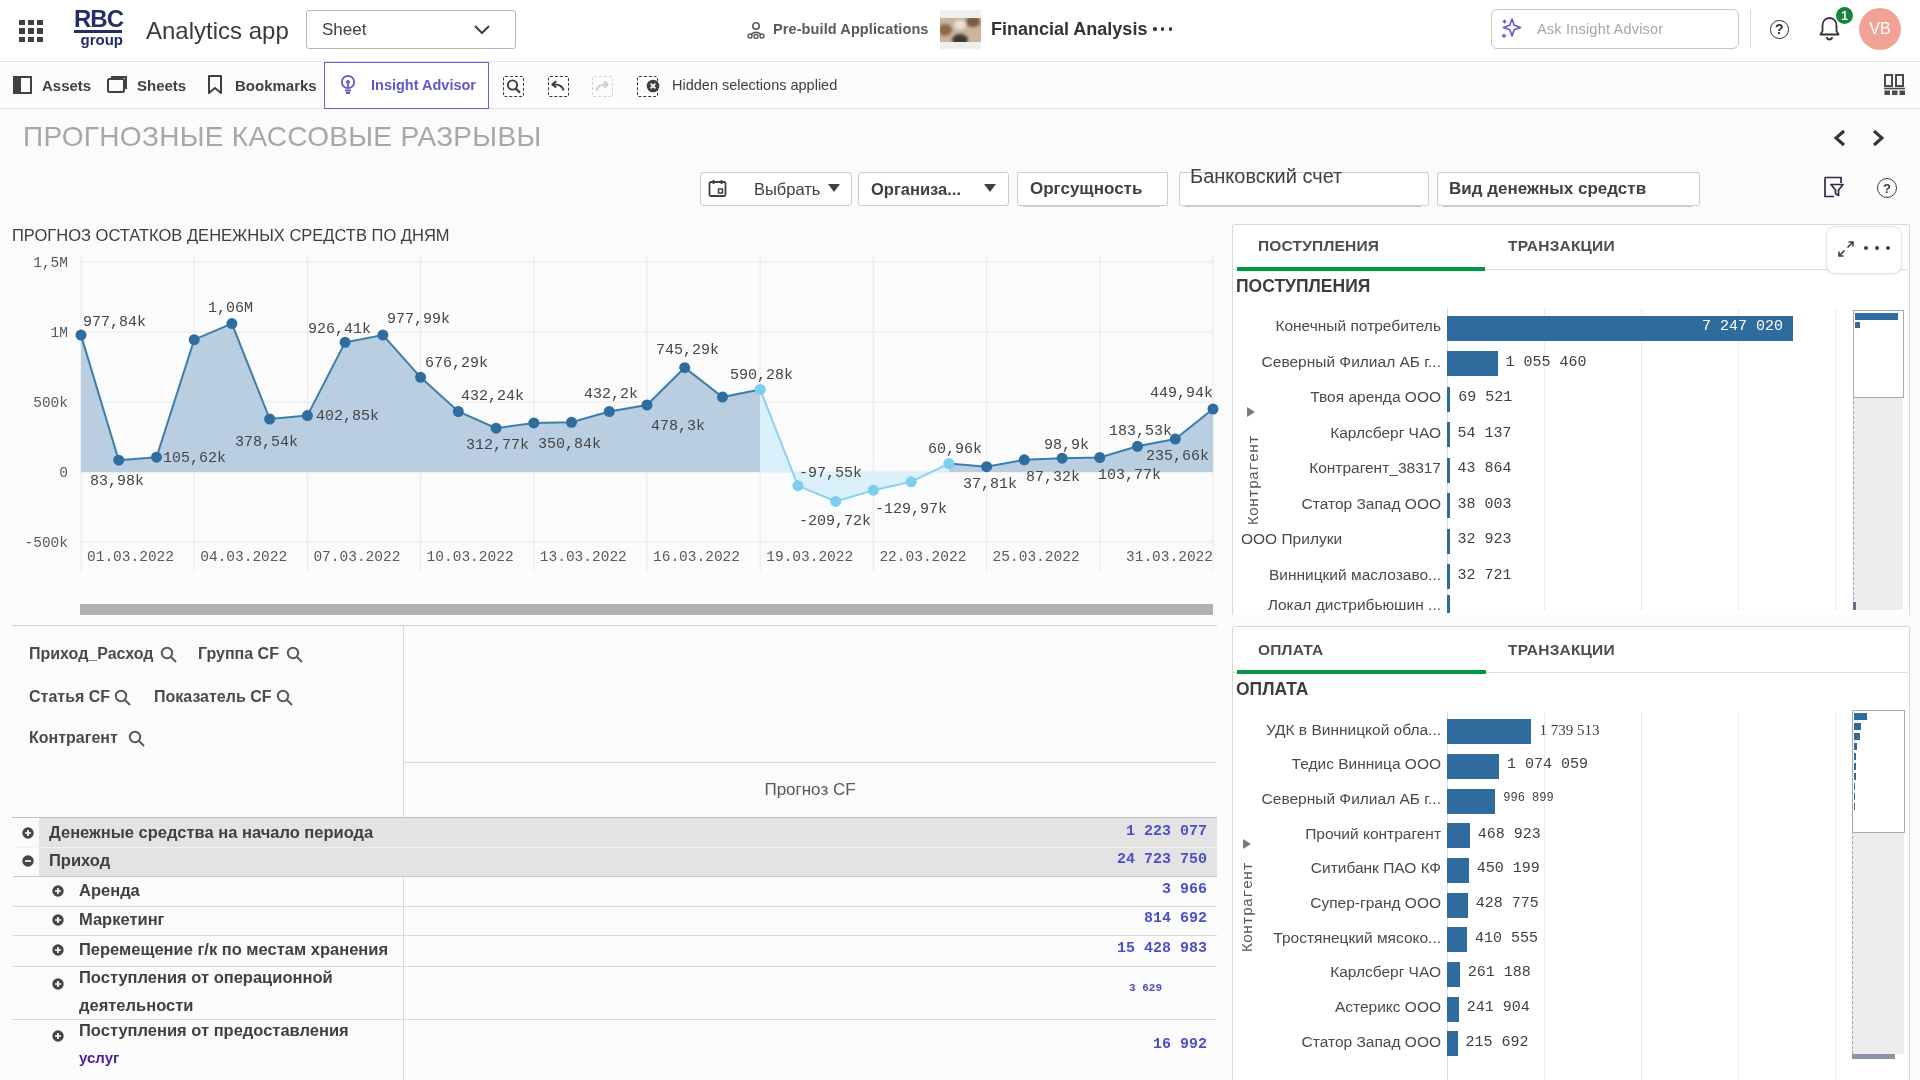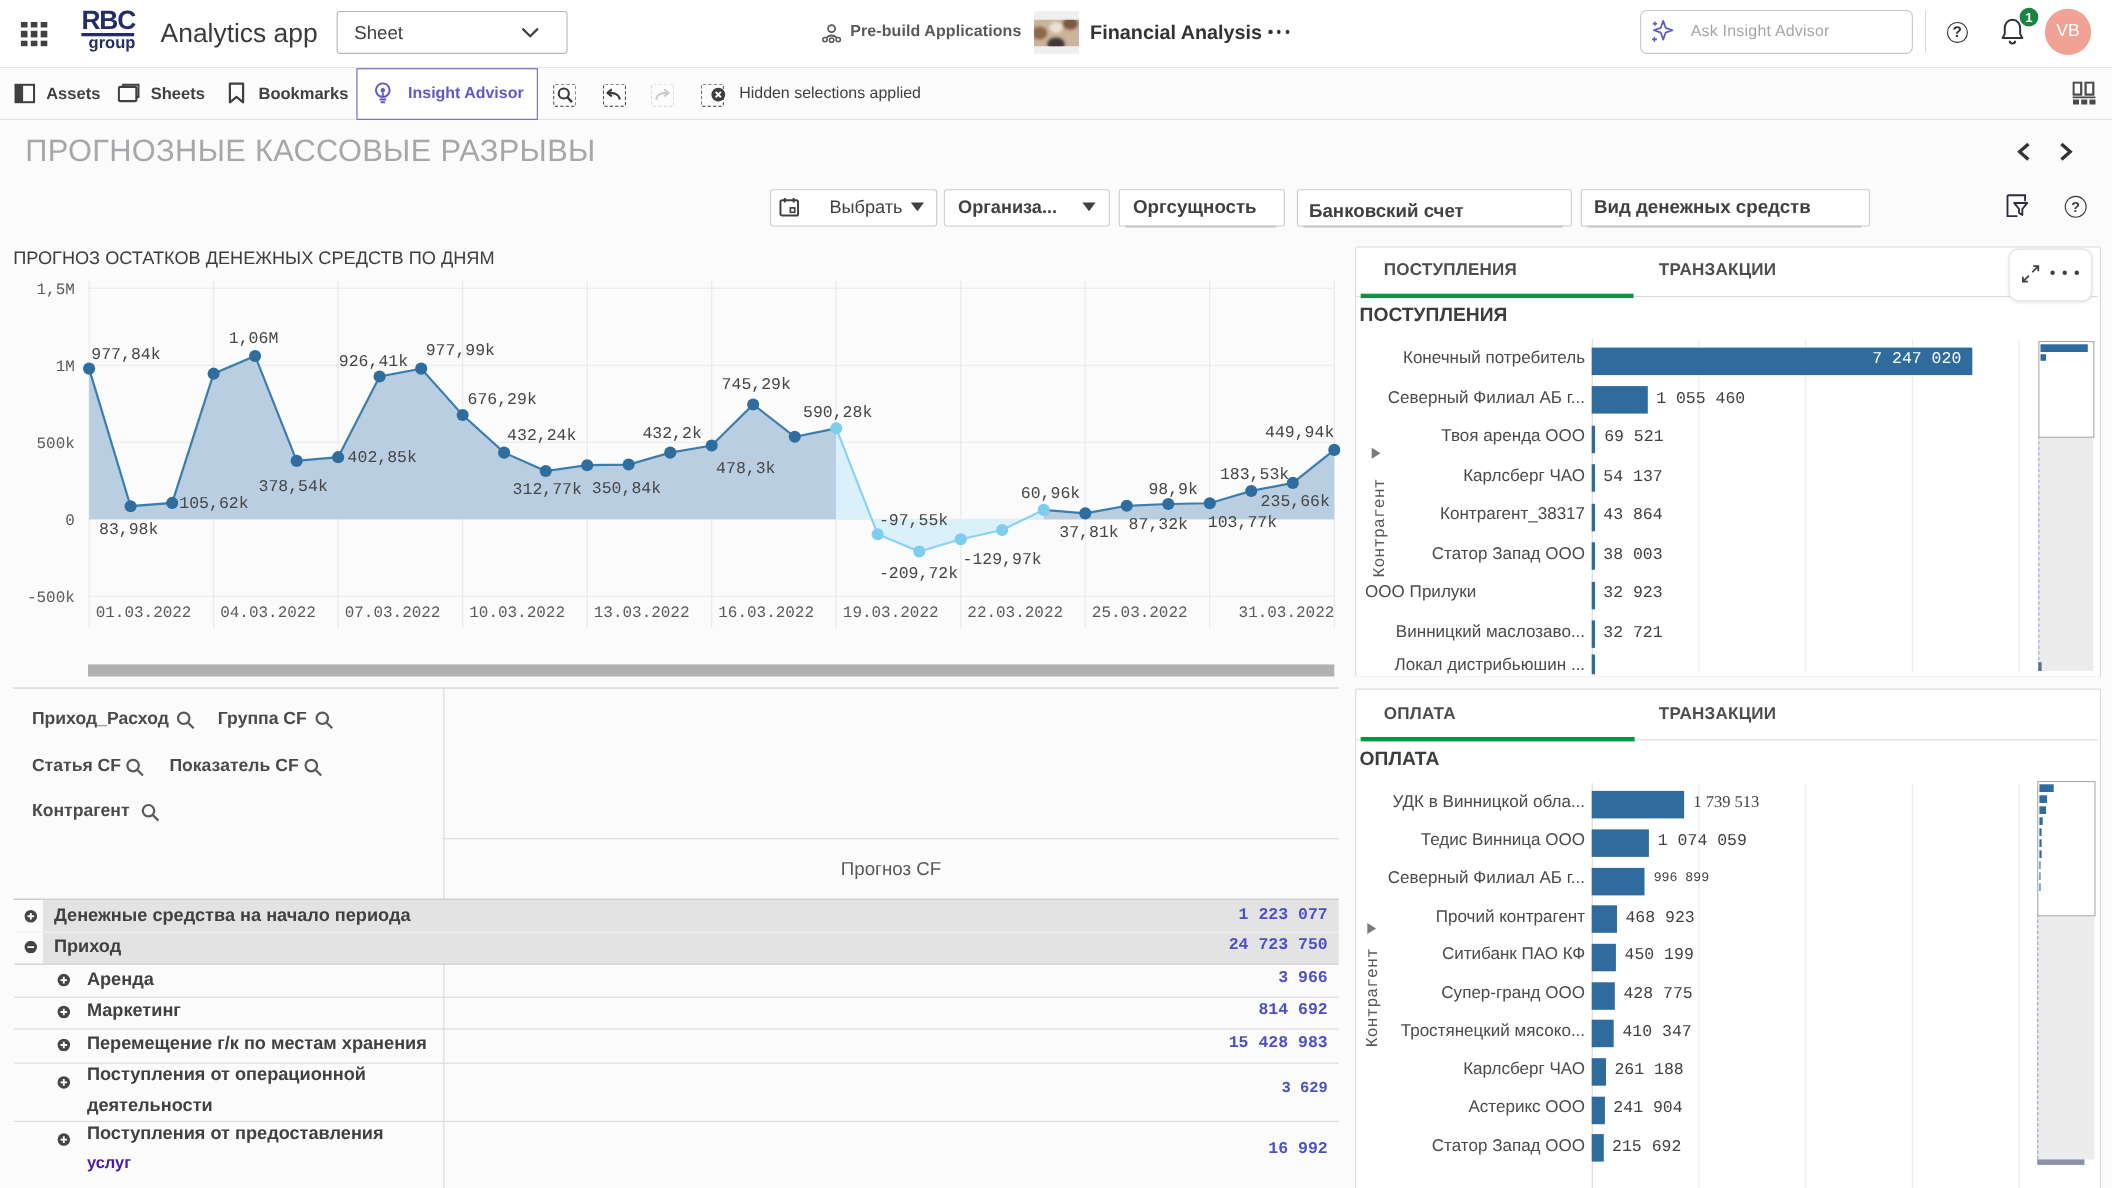--- a/index.html
+++ b/index.html
@@ -134,21 +134,21 @@
 <div class="abs" style="left:754px;top:180px;font-size:16.5px;color:#404040">Выбрать</div>
 <div class="abs" style="left:828px;top:184px;width:0;height:0;border-left:6.5px solid transparent;border-right:6.5px solid transparent;border-top:8px solid #404040"></div>
 <div class="abs" style="left:858px;top:172px;width:149px;height:32px;background:#fff;border:1px solid #ccc;border-radius:3px"></div>
 <div class="abs" style="left:871px;top:180px;font-size:16.5px;font-weight:bold;color:#404040">Организа...</div>
 <div class="abs" style="left:984px;top:184px;width:0;height:0;border-left:6.5px solid transparent;border-right:6.5px solid transparent;border-top:8px solid #404040"></div>
 <div class="abs" style="left:1017px;top:172px;width:149px;height:32px;background:#fff;border:1px solid #ccc;border-radius:2px"></div>
 <div class="abs" style="left:1023px;top:205px;width:137px;height:2px;background:#ccc"></div>
 <div class="abs" style="left:1030px;top:179px;font-size:17px;font-weight:bold;color:#404040">Оргсущность</div>
 <div class="abs" style="left:1179px;top:172px;width:248px;height:32px;background:#fff;border:1px solid #ccc;border-radius:2px"></div>
 <div class="abs" style="left:1185px;top:205px;width:236px;height:2px;background:#ccc"></div>
-<div class="abs" style="left:1190px;top:182px;font-size:17px;font-weight:bold;color:#404040">Банковский счет</div>
+<div class="abs" style="left:1190px;top:165px;font-size:20px;font-weight:normal;color:#404040">Банковский счет</div>
 <div class="abs" style="left:1437px;top:172px;width:261px;height:32px;background:#fff;border:1px solid #ccc;border-radius:2px"></div>
 <div class="abs" style="left:1443px;top:205px;width:249px;height:2px;background:#ccc"></div>
 <div class="abs" style="left:1449px;top:179px;font-size:17px;font-weight:bold;color:#404040">Вид денежных средств</div>
 <svg class="abs" style="left:1822px;top:175px" width="24" height="24">
 <path d="M3 2.5 L19 2.5 L19 8 M3 2.5 L3 21.5 L12 21.5" fill="none" stroke="#2b2b46" stroke-width="1.7"></path>
 <path d="M9 9.5 L21 9.5 L16.5 15 L16.5 20.5 L13.5 18.5 L13.5 15 Z" fill="none" stroke="#2b2b46" stroke-width="1.7" stroke-linejoin="round"></path>
 </svg>
 <div class="abs" style="left:1877px;top:178px;width:18px;height:18px;border:1.8px solid #3b3b3b;border-radius:50%;display:flex;align-items:center;justify-content:center;font-size:13px;font-weight:bold;color:#3b3b3b">?</div>
 <div class="abs" style="left:12px;top:226px;font-size:16.5px;font-weight:normal;color:#3d3d3d">ПРОГНОЗ ОСТАТКОВ ДЕНЕЖНЫХ СРЕДСТВ ПО ДНЯМ</div>
 <svg width="1230" height="400" style="position:absolute;left:0;top:222px">
@@ -321,21 +321,21 @@
 <div class="abs" style="left:79px;top:940px;font-size:16.5px;font-weight:bold;color:#404040">Перемещение г/к по местам хранения</div>
 <div class="abs" style="left:79px;top:968px;font-size:16.5px;font-weight:bold;color:#404040">Поступления от операционной</div>
 <div class="abs" style="left:79px;top:996px;font-size:16.5px;font-weight:bold;color:#404040">деятельности</div>
 <div class="abs" style="left:79px;top:1021px;font-size:16.5px;font-weight:bold;color:#404040">Поступления от предоставления</div>
 <div class="abs" style="left:79px;top:1049px;font-size:15px;font-weight:bold;color:#4c1d95">услуг</div>
 <div class="abs" style="left:907px;top:823px;width:300px;text-align:right;font-size:15px;font-weight:bold;color:#4c50c4;font-family:'Liberation Mono',monospace">1 223 077</div>
 <div class="abs" style="left:907px;top:851px;width:300px;text-align:right;font-size:15px;font-weight:bold;color:#4c50c4;font-family:'Liberation Mono',monospace">24 723 750</div>
 <div class="abs" style="left:907px;top:881px;width:300px;text-align:right;font-size:15px;font-weight:bold;color:#4c50c4;font-family:'Liberation Mono',monospace">3 966</div>
 <div class="abs" style="left:907px;top:910px;width:300px;text-align:right;font-size:15px;font-weight:bold;color:#4c50c4;font-family:'Liberation Mono',monospace">814 692</div>
 <div class="abs" style="left:907px;top:940px;width:300px;text-align:right;font-size:15px;font-weight:bold;color:#4c50c4;font-family:'Liberation Mono',monospace">15 428 983</div>
-<div class="abs" style="left:907px;top:982px;width:300px;text-align:right;font-size:14px;font-weight:bold;color:#4c50c4;font-family:'Liberation Mono',monospace">3 629</div>
+<div class="abs" style="left:862px;top:982px;width:300px;text-align:right;font-size:11px;font-weight:bold;color:#4c50c4;font-family:'Liberation Mono',monospace">3 629</div>
 <div class="abs" style="left:907px;top:1036px;width:300px;text-align:right;font-size:15px;font-weight:bold;color:#4c50c4;font-family:'Liberation Mono',monospace">16 992</div>
 <div class="abs" style="left:1232px;top:224px;width:676px;height:390px;background:#fff;border:1px solid #d9d9d9;border-radius:2px"></div>
 <div class="abs" style="left:1258px;top:237px;font-size:15.5px;font-weight:bold;color:#4d4d4d;letter-spacing:0.2px">ПОСТУПЛЕНИЯ</div>
 <div class="abs" style="left:1508px;top:237px;font-size:15.5px;font-weight:bold;color:#4d4d4d;letter-spacing:0.2px">ТРАНЗАКЦИИ</div>
 <div class="abs" style="left:1233px;top:269px;width:674px;height:1px;background:#dcdcdc"></div>
 <div class="abs" style="left:1237px;top:267px;width:248px;height:3.5px;background:#009845"></div>
 <div class="abs" style="left:1826px;top:226px;width:74px;height:46px;background:#fff;border:1px solid #e4e4e4;border-radius:9px;box-shadow:0 1px 3px rgba(0,0,0,0.08)"></div>
 <svg class="abs" style="left:1837px;top:240px" width="18" height="18">
 <path d="M10.5 7.5 L16 2 M11.5 2 L16 2 L16 6.5" fill="none" stroke="#404040" stroke-width="1.6"></path>
 <path d="M7.5 10.5 L2 16 M2 11.5 L2 16 L6.5 16" fill="none" stroke="#404040" stroke-width="1.6"></path>
@@ -411,21 +411,21 @@
 <div class="abs" style="left:1447px;top:823.1px;width:22.7px;height:25px;background:#2f6b9c"></div>
 <div class="abs" style="left:1477.7px;top:825.6px;font-size:15px;color:#404040;font-family:'Liberation Mono',monospace">468 923</div>
 <div class="abs" style="left:1241px;top:859.3px;width:200px;text-align:right;font-size:15.5px;color:#4a4a4a;white-space:nowrap;overflow:hidden">Ситибанк ПАО КФ</div>
 <div class="abs" style="left:1447px;top:857.8px;width:21.8px;height:25px;background:#2f6b9c"></div>
 <div class="abs" style="left:1476.8px;top:860.3px;font-size:15px;color:#404040;font-family:'Liberation Mono',monospace">450 199</div>
 <div class="abs" style="left:1241px;top:894.0px;width:200px;text-align:right;font-size:15.5px;color:#4a4a4a;white-space:nowrap;overflow:hidden">Супер-гранд ООО</div>
 <div class="abs" style="left:1447px;top:892.5px;width:20.8px;height:25px;background:#2f6b9c"></div>
 <div class="abs" style="left:1475.8px;top:895.0px;font-size:15px;color:#404040;font-family:'Liberation Mono',monospace">428 775</div>
 <div class="abs" style="left:1241px;top:928.7px;width:200px;text-align:right;font-size:15.5px;color:#4a4a4a;white-space:nowrap;overflow:hidden">Тростянецкий мясоко...</div>
 <div class="abs" style="left:1447px;top:927.2px;width:19.9px;height:25px;background:#2f6b9c"></div>
-<div class="abs" style="left:1474.9px;top:929.7px;font-size:15px;color:#404040;font-family:'Liberation Mono',monospace">410 347</div>
+<div class="abs" style="left:1474.9px;top:929.7px;font-size:15px;color:#404040;font-family:'Liberation Mono',monospace">410 555</div>
 <div class="abs" style="left:1241px;top:963.4px;width:200px;text-align:right;font-size:15.5px;color:#4a4a4a;white-space:nowrap;overflow:hidden">Карлсберг ЧАО</div>
 <div class="abs" style="left:1447px;top:961.9px;width:12.7px;height:25px;background:#2f6b9c"></div>
 <div class="abs" style="left:1467.7px;top:964.4px;font-size:15px;color:#404040;font-family:'Liberation Mono',monospace">261 188</div>
 <div class="abs" style="left:1241px;top:998.0px;width:200px;text-align:right;font-size:15.5px;color:#4a4a4a;white-space:nowrap;overflow:hidden">Астерикс ООО</div>
 <div class="abs" style="left:1447px;top:996.5px;width:11.7px;height:25px;background:#2f6b9c"></div>
 <div class="abs" style="left:1466.7px;top:999.0px;font-size:15px;color:#404040;font-family:'Liberation Mono',monospace">241 904</div>
 <div class="abs" style="left:1241px;top:1032.7px;width:200px;text-align:right;font-size:15.5px;color:#4a4a4a;white-space:nowrap;overflow:hidden">Статор Запад ООО</div>
 <div class="abs" style="left:1447px;top:1031.2px;width:10.5px;height:25px;background:#2f6b9c"></div>
 <div class="abs" style="left:1465.5px;top:1033.7px;font-size:15px;color:#404040;font-family:'Liberation Mono',monospace">215 692</div>
 <div class="abs" style="left:1852px;top:831px;width:51px;height:223px;background:#ececec;border-left:1px dashed #8ea6c8"></div>

